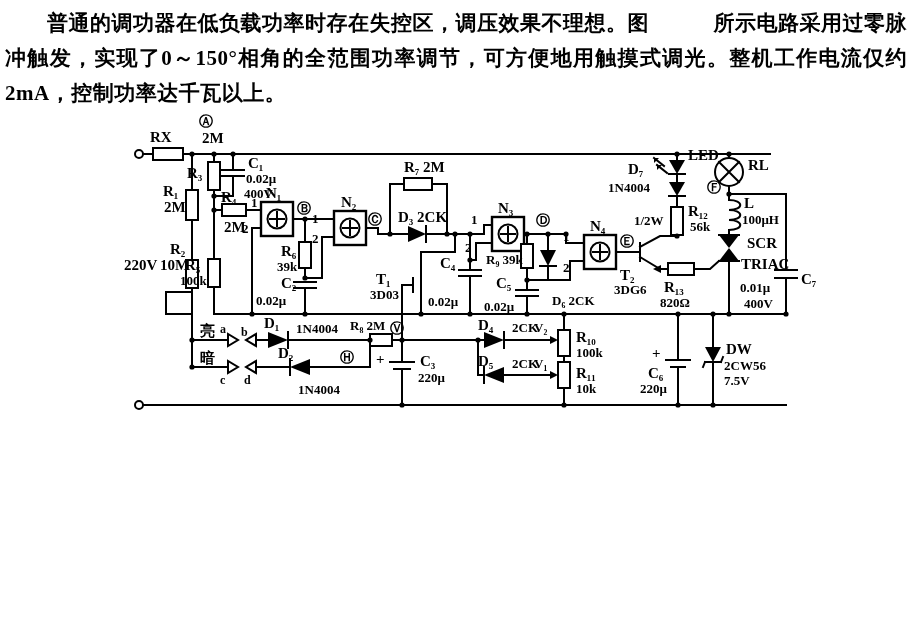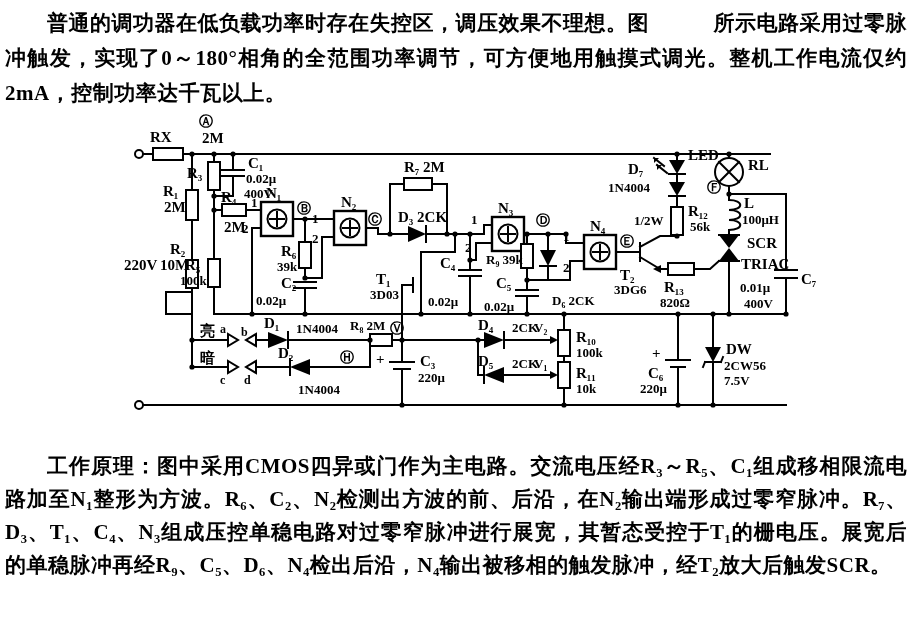--- a/index.html
+++ b/index.html
@@ -16,21 +16,21 @@
   .wb{stroke:#000;stroke-width:2.4;fill:#fff}
   .cmp{stroke:#000;stroke-width:2;fill:#fff}
   .blk{fill:#000;stroke:none}
   .dot{fill:#000;stroke:none}
 </style>
 </head>
 <body>
 
 <div class="page">
 
-  <p class="para p1">普通的调功器在低负载功率时存在失控区，调压效果不理想。图　　　所示电路采用过零脉冲触发，实现了0～180°相角的全范围功率调节，可方便地用触摸式调光。整机工作电流仅约2mA，控制功率达千瓦以上。</p>
+  <p class="para p1">普通的调功器在低负载功率时存在失控区，调压效果不理想。图　　　所示电路采用过零脉冲触发，实现了0～150°相角的全范围功率调节，可方便地用触摸式调光。整机工作电流仅约2mA，控制功率达千瓦以上。</p>
 
   <div class="schematic">
   <svg width="913" height="337" viewBox="0 0 913 337">
 
     <g>
       <path class="w" d="M141 42 H770"></path>
       <path class="w" d="M214 202 H786"></path>
       <path class="w" d="M141 293 H786"></path>
       <circle class="cmp" cx="139" cy="42" r="4"></circle>
       <circle class="cmp" cx="139" cy="293" r="4"></circle>
@@ -312,15 +312,14 @@
           <circle class="dot" cx="402" cy="228" r="2.6"></circle>
       <circle class="dot" cx="478" cy="228" r="2.6"></circle>
           <circle class="dot" cx="402" cy="293" r="2.6"></circle>
       <circle class="dot" cx="564" cy="293" r="2.6"></circle>
           <circle class="dot" cx="678" cy="293" r="2.6"></circle>
       <circle class="dot" cx="713" cy="293" r="2.6"></circle>
     </g>
   </svg>
   </div>
 
-  <p class="para p2">工作原理：图中采用CMOS四异或门作为主电路。交流电压经R₃～R₅、C₁组成移相限流电路加至N₁整形为方波。R₆、C₂、N₂检测出方波的前、后沿，在N₂输出端形成过零窄脉冲。R₇、D₃、T₁、C₄、N₃组成压控单稳电路对过零窄脉冲进行展宽，其暂态受控于T₁的栅电压。展宽后的单稳脉冲再经R₉、C₅、D₆、N₄检出后沿，N₄输出被移相的触发脉冲，经T₂放大后触发SCR。</p>
 
 </div>
 
 </body></html>

